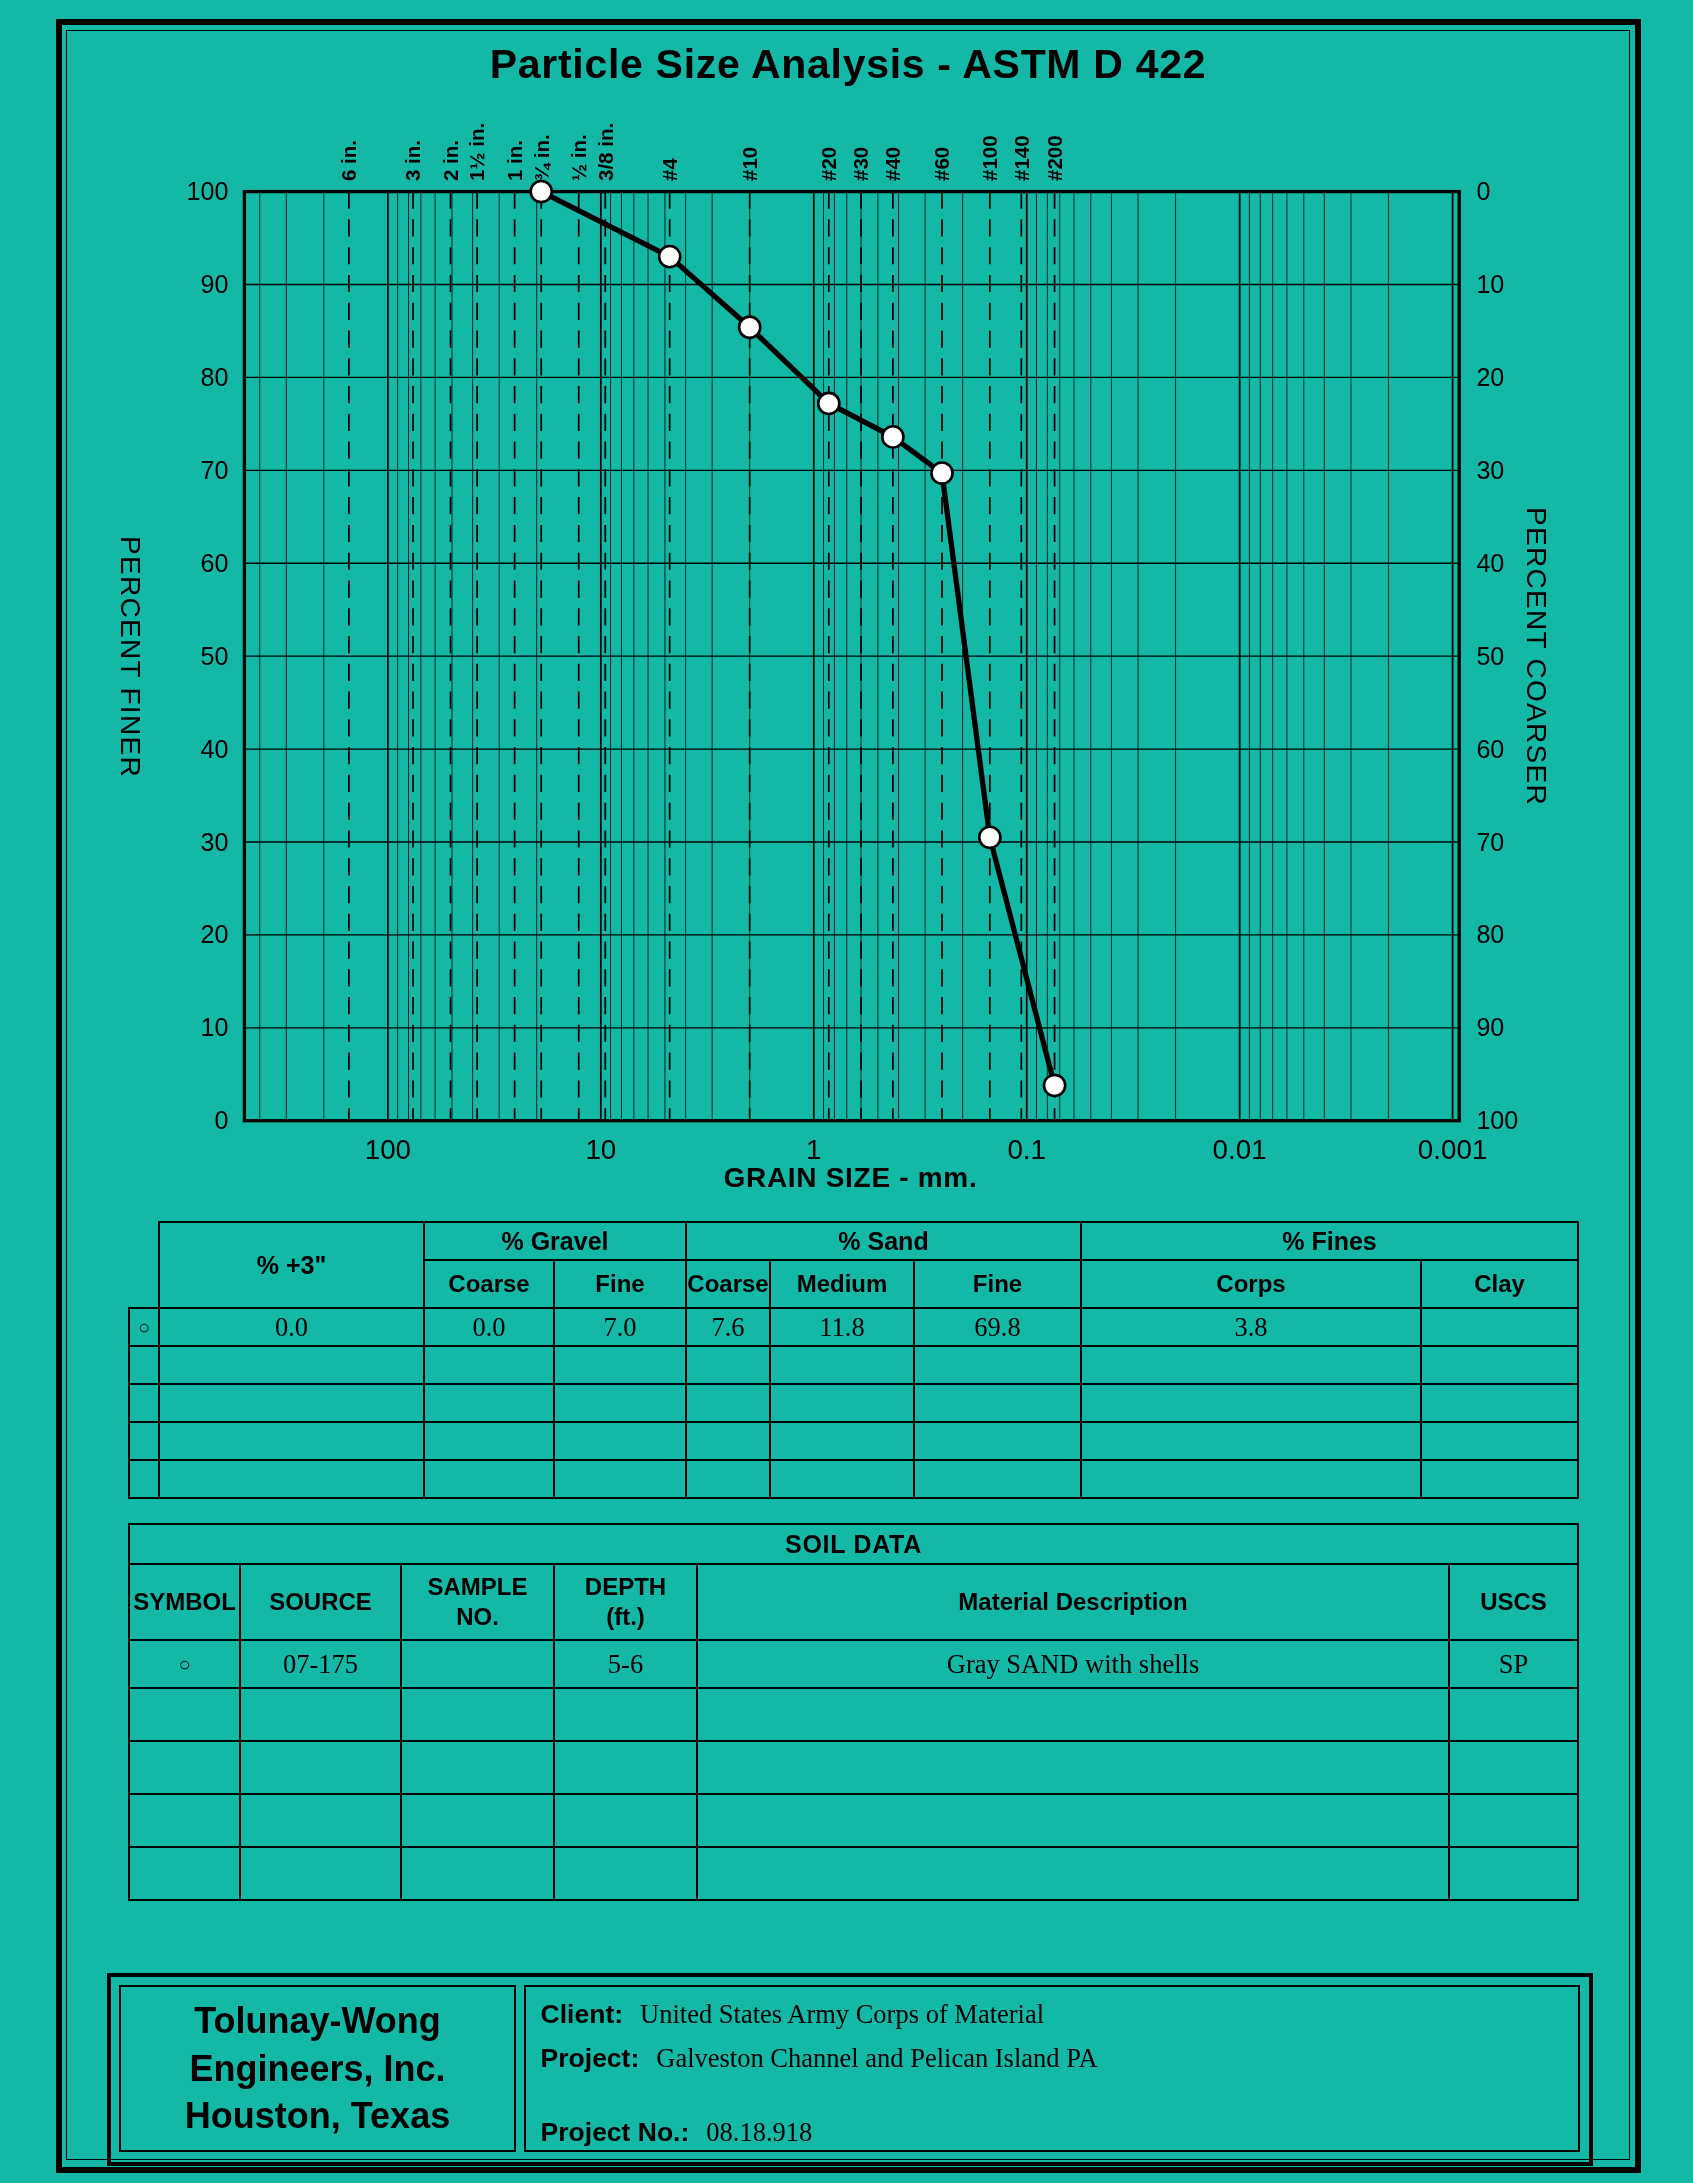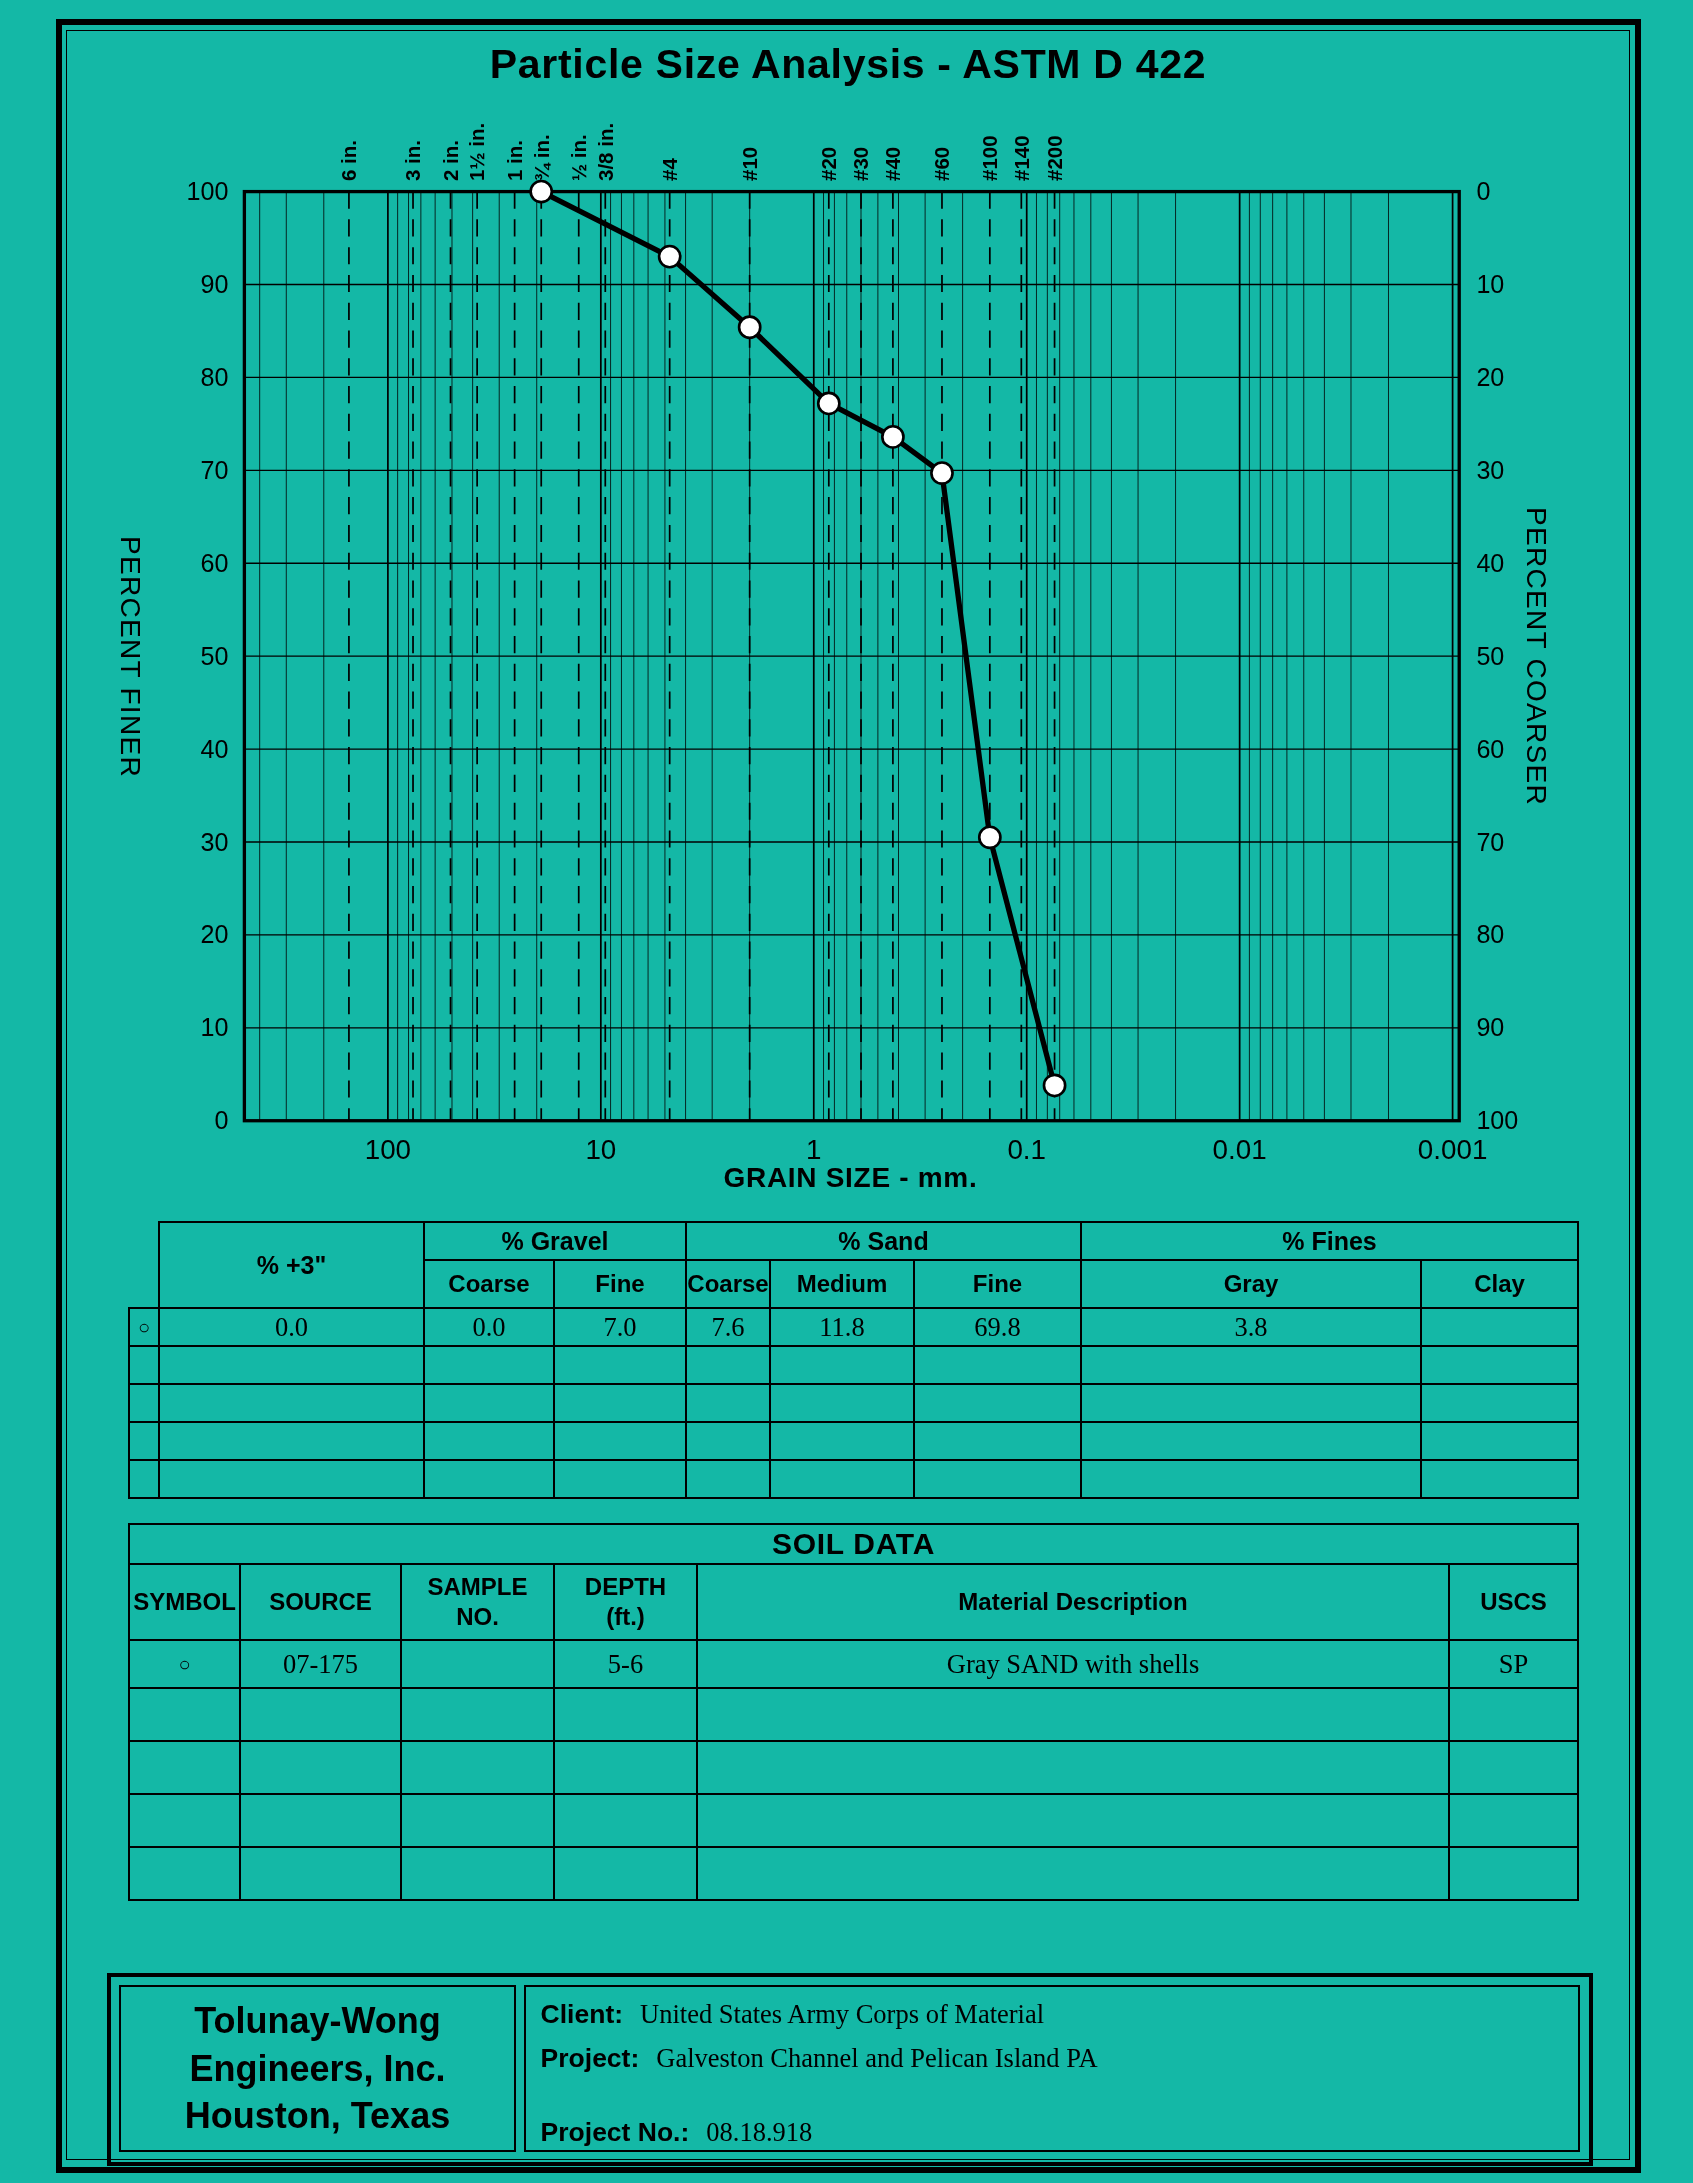--- a/index.html
+++ b/index.html
@@ -22,21 +22,21 @@
   table{border-collapse:collapse;table-layout:fixed;}
   td,th{border:2px solid #000;text-align:center;vertical-align:middle;padding:0;overflow:hidden;}
   #fractions-table{position:absolute;left:128px;top:1221px;width:1449px;}
   #fractions-table th{font-size:25px;}
   #fractions-table .sub th{font-size:24px;}
   #fractions-table td{font-family:"Liberation Serif",serif;font-size:26.5px;}
   #fractions-table .noborder{border-top:none;border-left:none;}
   .hrow1{height:38px;}.hrow2{height:48px;}.frow{height:38px;}
   .symcell{font-family:"Liberation Sans",sans-serif !important;font-size:20px !important;}
   #soil-table{position:absolute;left:128px;top:1523px;width:1449px;}
-  #soil-table .title-row th{font-size:30px;height:38px;letter-spacing:0.7px;}
+  #soil-table .title-row th{font-size:25px;height:38px;letter-spacing:0.7px;}
   #soil-table .head-row th{font-size:24px;height:74px;white-space:pre-line;line-height:1.25;}
   #soil-table td{font-family:"Liberation Serif",serif;font-size:26.5px;}
   .srow{height:48px;}.serow{height:53px;}
   #footer-box{position:absolute;left:107px;top:1973px;width:1486px;height:193px;
         border:4px solid #000;box-sizing:border-box;}
   #company-box{position:absolute;left:8px;top:8px;width:397px;height:167px;
         border:2.6px solid #000;box-sizing:border-box;display:flex;flex-direction:column;
         justify-content:center;text-align:center;font-size:36px;font-weight:bold;line-height:1.32;}
   #info-box{position:absolute;left:413px;top:8px;width:1056px;height:167px;
         border:2.6px solid #000;box-sizing:border-box;}
@@ -209,21 +209,21 @@
         <th colspan="2">% Gravel</th>
         <th colspan="3">% Sand</th>
         <th colspan="2">% Fines</th>
       </tr>
       <tr class="hrow2 sub">
         <th>Coarse</th>
         <th>Fine</th>
         <th>Coarse</th>
         <th>Medium</th>
         <th>Fine</th>
-        <th>Gray</th>
+        <th>Corps</th>
         <th>Clay</th>
       </tr>
       <tr class="frow">
         <td class="symcell">○</td>
         <td>0.0</td>
         <td>0.0</td>
         <td>7.0</td>
         <td>7.6</td>
         <td>11.8</td>
         <td>69.8</td>

